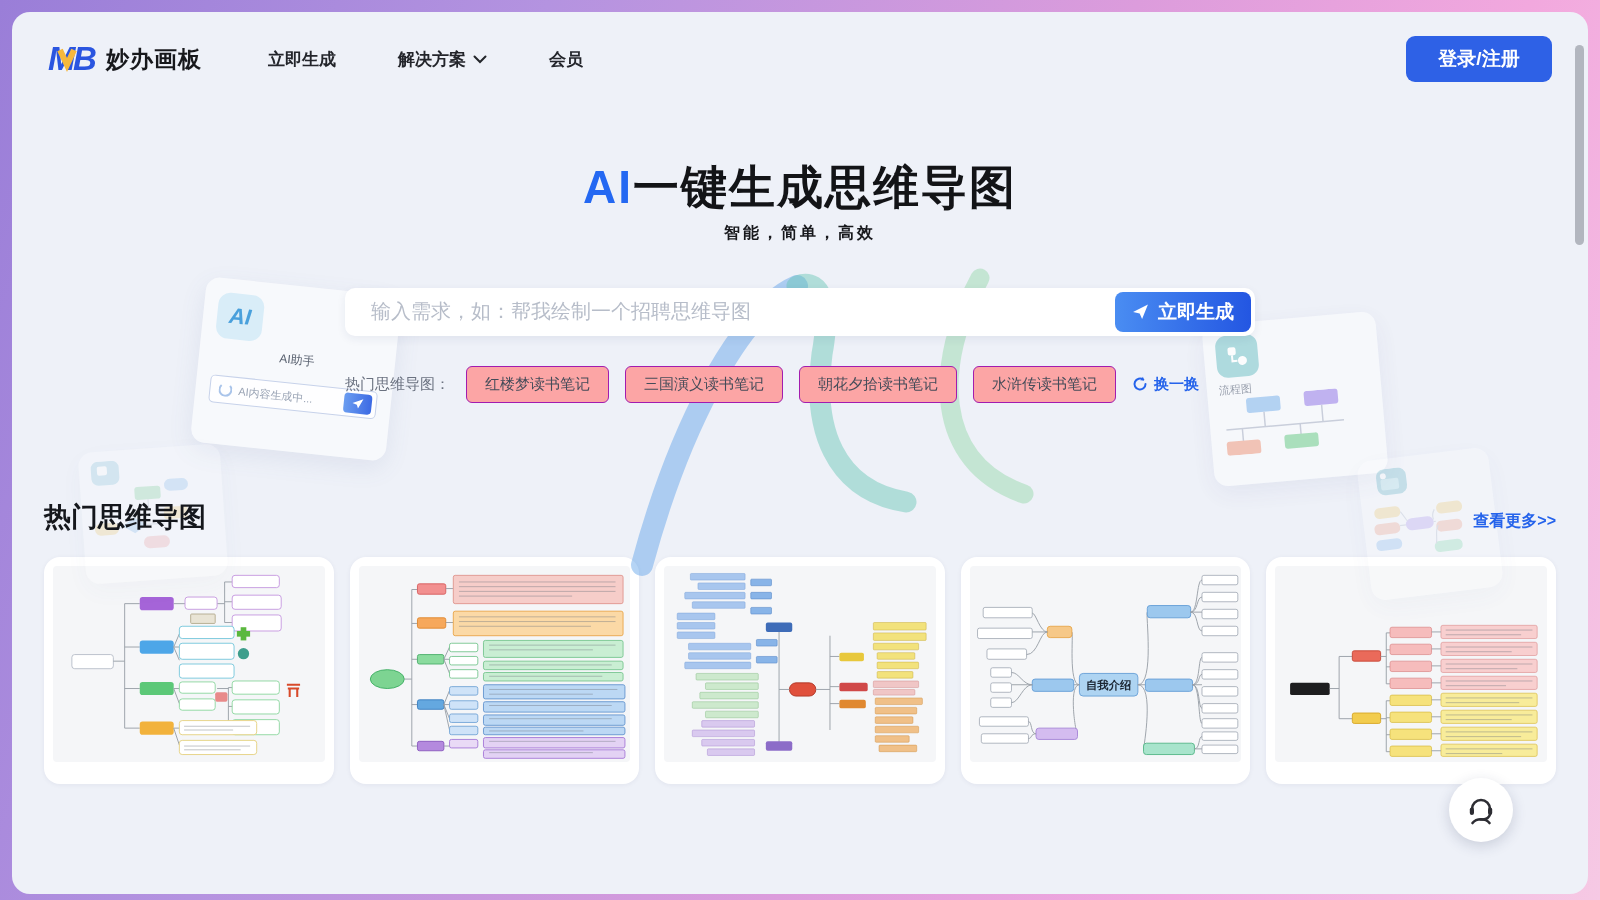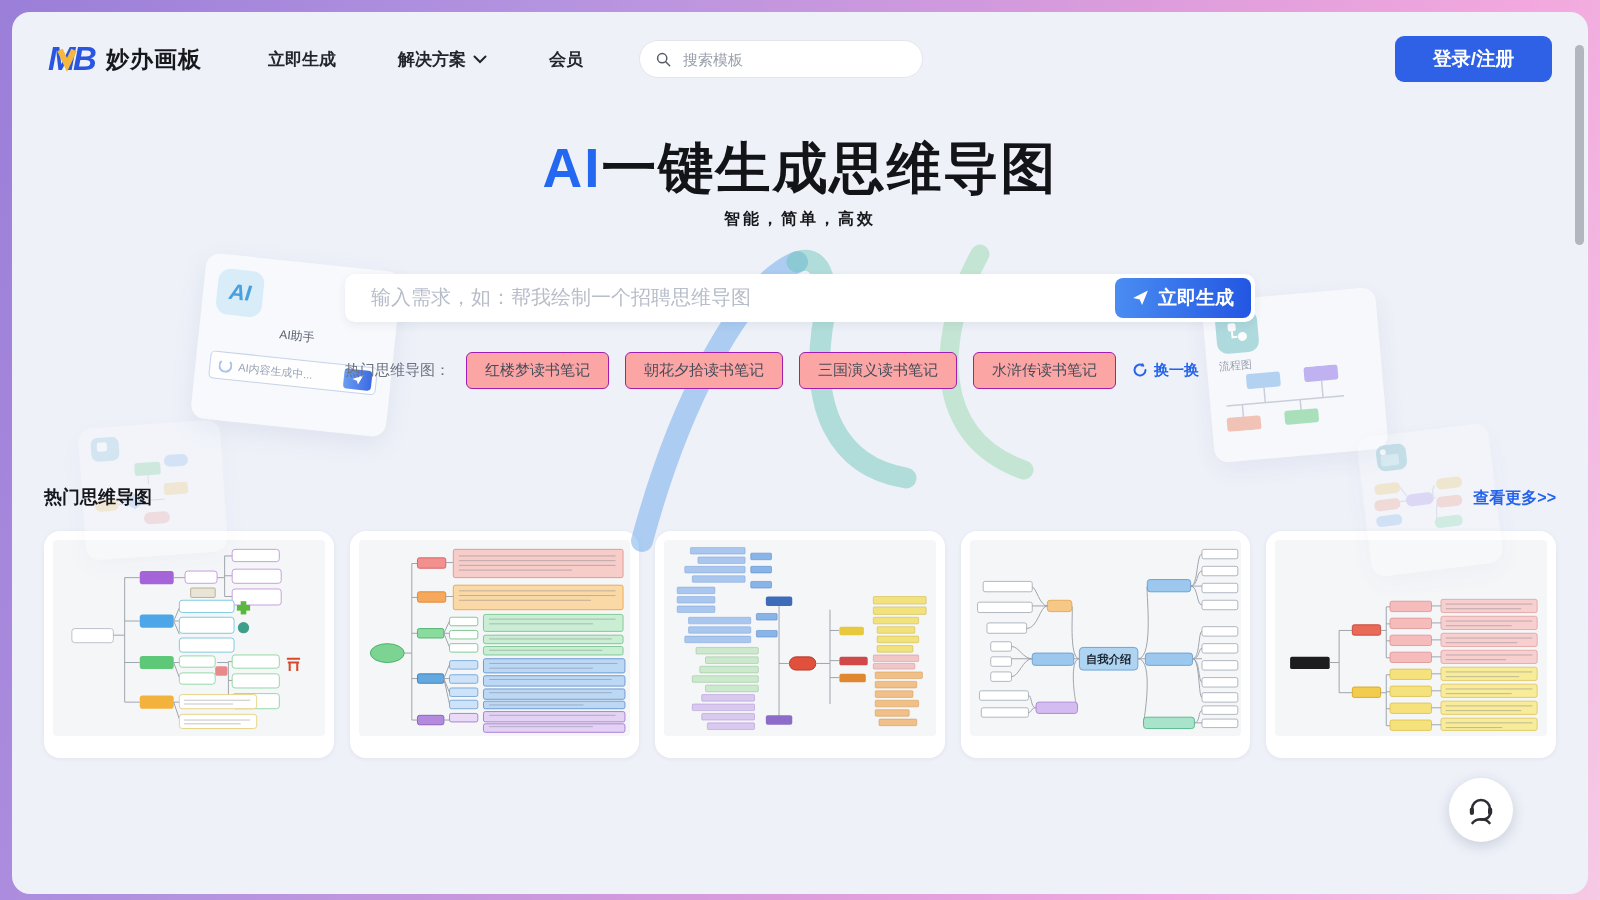--- a/index.html
+++ b/index.html
@@ -19,27 +19,27 @@
   .header{display:flex;align-items:center;padding:18px 36px 0 36px;height:58px;position:relative;z-index:5;}
   .logo{display:flex;align-items:center;gap:10px;cursor:pointer;}
   .logo-name{font-size:23px;font-weight:800;color:#17181c;letter-spacing:1px;}
   .nav{display:flex;align-items:center;gap:62px;margin-left:66px;}
   .nav-item{display:flex;align-items:center;gap:7px;font-size:17px;font-weight:700;color:#23252b;cursor:pointer;}
   .search{display:flex;align-items:center;gap:10px;margin-left:56px;width:284px;height:38px;
     background:#fff;border:1px solid #e2e5ec;border-radius:19px;padding:0 16px;box-sizing:border-box;}
   .search input{border:none;outline:none;font-size:15px;width:100%;background:transparent;color:#333;}
   .search input::placeholder{color:#9aa0ab;}
   .spacer{flex:1;}
-  .login-btn{width:157px;height:46px;border:none;border-radius:9px;background:#2e61e6;color:#fff;
+  .login-btn{width:146px;height:46px;border:none;border-radius:9px;background:#2e61e6;color:#fff;
     font-size:19px;font-weight:700;cursor:pointer;font-family:inherit;}
 
   
   .hero{position:relative;text-align:center;}
   .hero-squiggle{position:absolute;left:560px;top:88px;pointer-events:none;}
-  .hero-title{position:relative;z-index:2;margin-top:50px;font-size:55px;font-weight:900;color:#131417;letter-spacing:2px;line-height:1.1;}
+  .hero-title{position:relative;z-index:2;margin-top:74px;font-size:46px;font-weight:900;color:#131417;letter-spacing:2px;line-height:1.1;}
   .hero-title .accent{color:#2468f2;}
   .hero-sub{position:relative;z-index:2;margin-top:10px;font-size:16px;font-weight:800;color:#17181c;letter-spacing:3px;}
   .prompt-wrap{position:relative;z-index:3;width:910px;margin:44px auto 0 auto;height:48px;background:#fff;border-radius:10px;
     display:flex;align-items:center;box-shadow:0 3px 10px rgba(25,45,95,.07);padding-left:24px;box-sizing:border-box;}
   .prompt-wrap input{flex:1;border:none;outline:none;font-size:20px;background:transparent;color:#333;font-family:inherit;}
   .prompt-wrap input::placeholder{color:#b7bdc9;}
   .gen-btn{display:flex;align-items:center;justify-content:center;gap:9px;width:136px;height:40px;margin:4px;border:none;
     border-radius:8px;background:linear-gradient(90deg,#4a8df2,#2356e2);color:#fff;font-size:19px;font-weight:700;cursor:pointer;font-family:inherit;flex:none;}
   .hot-row{position:relative;z-index:3;width:910px;margin:30px auto 0 auto;display:flex;align-items:center;gap:16px;}
   .hot-label{font-size:15px;color:#6b7280;flex:none;}
@@ -57,21 +57,21 @@
   .ai-gen-text{font-size:11px;color:#9aa4b5;flex:1;text-align:left;white-space:nowrap;overflow:hidden;}
   .ai-send{width:28px;height:20px;border-radius:4px;background:linear-gradient(90deg,#6b9df0,#3c6ae4);display:flex;align-items:center;justify-content:center;flex:none;}
   .deco-flow{left:1196px;top:156px;width:150px;height:138px;transform:rotate(-5deg);padding:12px;opacity:.85;}
   .flow-badge{width:42px;height:42px;border-radius:11px;background:#a3d6da;display:flex;align-items:center;justify-content:center;}
   .flow-label{margin-top:5px;font-size:11px;color:#8b93a1;text-align:left;}
   .deco-faint-left{left:70px;top:286px;width:122px;height:112px;transform:rotate(-4deg);opacity:.38;padding:10px;}
   .deco-faint-right{left:1352px;top:292px;width:112px;height:120px;transform:rotate(-7deg);opacity:.42;padding:10px;}
 
   
   .section-head{display:flex;align-items:baseline;justify-content:space-between;margin:96px 32px 0 32px;position:relative;z-index:2;}
-  .section-title{font-size:18px;font-weight:800;color:#15171c;}
+  .section-title{font-size:27px;font-weight:800;color:#15171c;}
   .more-link{font-size:16px;font-weight:700;color:#2563eb;cursor:pointer;margin-left:24px;}
   .cards{display:flex;gap:16px;margin:22px 32px 0 32px;}
   .card{flex:1;background:#fff;border-radius:16px;padding:9px 9px 22px 9px;box-shadow:0 1px 5px rgba(30,40,80,.06);cursor:pointer;}
   .thumb{display:block;width:100%;height:196px;background:#f5f6f8;border-radius:4px;}
 
   
   .service-btn{position:absolute;left:1449px;top:778px;width:64px;height:64px;border-radius:50%;background:#fff;border:none;
     box-shadow:0 4px 14px rgba(40,50,90,.18);display:flex;align-items:center;justify-content:center;cursor:pointer;z-index:20;}
 
   svg{display:block;}
@@ -103,27 +103,20 @@
         <span>解决方案</span>
         <svg width="14" height="9" viewBox="0 0 14 9">
           <path d="M1.5,1.5 L7,7 L12.5,1.5" stroke="#23252b" stroke-width="2" fill="none" stroke-linecap="round"></path>
         </svg>
       </div>
       <div class="nav-item">
         <span>会员</span>
       </div>
     </div>
 
-    <div class="search">
-      <svg width="17" height="17" viewBox="0 0 17 17">
-        <circle cx="7" cy="7" r="5.2" stroke="#555b66" stroke-width="1.7" fill="none"></circle>
-        <path d="M11,11 L15.5,15.5" stroke="#555b66" stroke-width="1.7" stroke-linecap="round"></path>
-      </svg>
-      <input type="text" placeholder="搜索模板" style="">
-    </div>
 
     <div class="spacer"></div>
     <button class="login-btn">登录/注册</button>
   </div>
 
   <div class="hero">
 
     <svg class="hero-squiggle" width="480" height="330" viewBox="0 0 480 330">
       <path d="M70,315 C105,185 165,62 225,36" stroke="#5c9fe8" stroke-width="22" fill="none" stroke-linecap="round" opacity="0.45"></path>
       <path d="M225,36 C252,26 258,62 250,104 C240,178 262,240 334,252" stroke="#63c6b4" stroke-width="21" fill="none" stroke-linecap="round" opacity="0.45"></path>
@@ -202,22 +195,22 @@
         <svg width="17" height="17" viewBox="0 0 16 16">
           <path d="M1,8.5 L15,1.5 L9.5,15 L7.2,9.8 Z" fill="#fff"></path>
         </svg>
         <span>立即生成</span>
       </button>
     </div>
 
     <div class="hot-row">
       <span class="hot-label">热门思维导图：</span>
       <span class="tag">红楼梦读书笔记</span>
+      <span class="tag">三国演义读书笔记</span>
       <span class="tag">朝花夕拾读书笔记</span>
-      <span class="tag">三国演义读书笔记</span>
       <span class="tag">水浒传读书笔记</span>
       <span class="shuffle">
         <svg width="16" height="16" viewBox="0 0 16 16">
           <path d="M13.5,8 a5.5,5.5 0 1 1 -2.2,-4.4" stroke="#2563eb" stroke-width="2" fill="none" stroke-linecap="round"></path>
           <path d="M11,0.8 L11.6,4 L8.4,4.4 Z" fill="#2563eb"></path>
         </svg>
         <span>换一换</span>
       </span>
     </div>
   </div>

